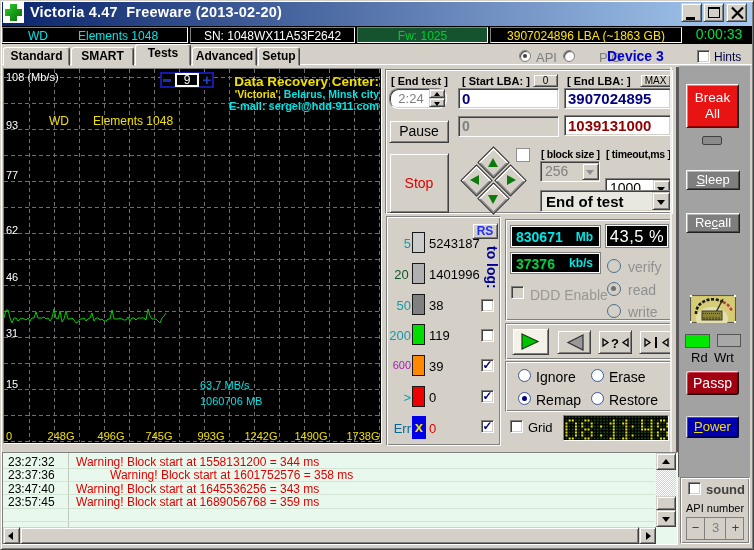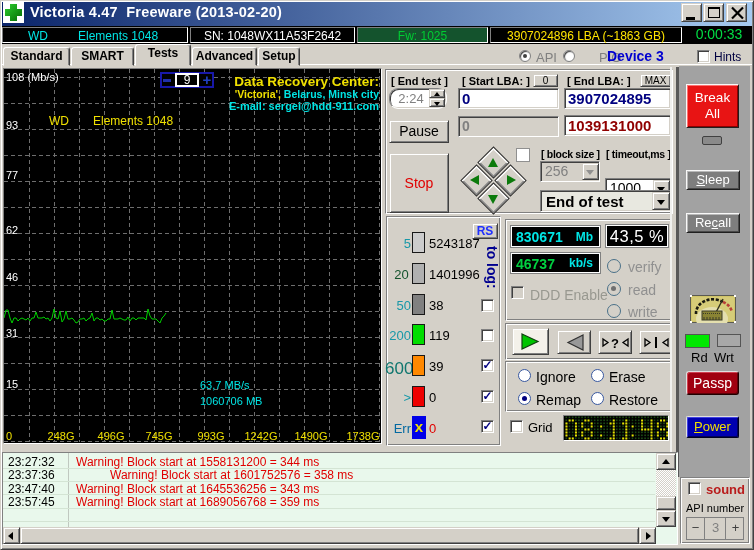--- a/index.html
+++ b/index.html
@@ -196,21 +196,21 @@
       <div class="a" style="left:4px;top:7px;width:0;height:0;border-left:4.5px solid transparent;border-right:4.5px solid transparent;border-top:5px solid #000;"></div>
     </div>
 </div>
 
 <div class="a etched" style="left:386px;top:216px;width:115px;height:230px;"></div>
 <div class="a raised2" style="left:472px;top:223px;width:26px;height:16px;color:#2030ff;font-weight:bold;font-size:12px;text-align:center;line-height:14px;">RS</div>
 <div class="a" style="left:392px;top:236px;width:19px;text-align:right;color:#1898a8;font-size:13px;">5</div>
 <div class="a" style="left:392px;top:267px;width:19px;text-align:center;color:#14532d;font-size:13px;">20</div>
 <div class="a" style="left:392px;top:298px;width:19px;text-align:right;color:#1898a8;font-size:13px;">50</div>
 <div class="a" style="left:385px;top:328px;width:26px;text-align:right;color:#1898a8;font-size:13px;">200</div>
-<div class="a" style="left:385px;top:359px;width:26px;text-align:right;color:#0f766e;font-size:17px;">600</div>
+<div class="a" style="left:385px;top:359px;width:26px;text-align:right;color:#a21caf;font-size:11px;">600</div>
 <div class="a" style="left:392px;top:390px;width:19px;text-align:right;color:#1898a8;font-size:13px;">&gt;</div>
 <div class="a" style="left:385px;top:421px;width:26px;text-align:right;color:#0369a1;font-size:13px;">Err</div>
 <div class="a" style="left:412px;top:232px;width:13px;height:21px;background:#ccc;border:1.5px solid #181818;"></div>
 <div class="a" style="left:412px;top:263px;width:13px;height:21px;background:#b0b0b0;border:1.5px solid #181818;"></div>
 <div class="a" style="left:412px;top:294px;width:13px;height:21px;background:#808080;border:1.5px solid #181818;"></div>
 <div class="a" style="left:412px;top:324px;width:13px;height:21px;background:#00dd00;border:1.5px solid #181818;"></div>
 <div class="a" style="left:412px;top:355px;width:13px;height:21px;background:#ff8800;border:1.5px solid #181818;"></div>
 <div class="a" style="left:412px;top:386px;width:13px;height:21px;background:#ee0000;border:1.5px solid #181818;"></div>
 <div class="a" style="left:412px;top:416px;width:14px;height:23px;background:#0000e8;color:#f0e000;font-size:15px;font-weight:bold;text-align:center;line-height:22px;">x</div>
 <div class="a" style="left:429px;top:236px;font-size:13px;">5243187</div>
@@ -227,21 +227,21 @@
 <div class="a cb chk" style="left:481px;top:390px;">✓</div>
 <div class="a cb chk" style="left:481px;top:420px;">✓</div>
 
 <div class="a etched" style="left:505px;top:219px;width:167px;height:102px;"></div>
 <div class="a" style="left:511px;top:226px;width:89px;height:21px;background:#000;border:1px solid #fff;outline:1px solid #808080;">
   <span class="a" style="left:4px;top:2px;color:#00e5e5;font-size:14px;font-weight:bold;">830671</span>
   <span class="a" style="right:6px;top:3px;color:#00e5e5;font-size:12px;font-weight:bold;">Mb</span>
 </div>
 <div class="a" style="left:606px;top:225px;width:62px;height:22px;background:#000;border:1px solid #fff;outline:1px solid #808080;color:#fff;font-size:16.5px;text-align:center;line-height:20px;letter-spacing:0.5px;">43,5 %</div>
 <div class="a" style="left:511px;top:253px;width:89px;height:20px;background:#000;border:1px solid #fff;outline:1px solid #808080;">
-  <span class="a" style="left:4px;top:2px;color:#00d040;font-size:14px;font-weight:bold;">46737</span>
+  <span class="a" style="left:4px;top:2px;color:#00d040;font-size:14px;font-weight:bold;">37376</span>
   <span class="a" style="right:6px;top:2px;color:#00e5e5;font-size:12px;font-weight:bold;">kb/s</span>
 </div>
 <div class="a cb" style="left:511px;top:286px;background:#d4d0c8;"></div>
 <div class="a" style="left:530px;top:287px;font-size:14px;color:#989890;">DDD Enable</div>
 <div class="a" style="left:607px;top:259px;width:14px;height:14px;border-radius:50%;background:#d4d0c8;border:1.7px solid #4a7088;"></div>
 <div class="a" style="left:628px;top:259px;font-size:14px;color:#909090;">verify</div>
 <div class="a" style="left:607px;top:282px;width:14px;height:14px;border-radius:50%;background:#d4d0c8;border:1.7px solid #4a7088;">
     <div class="a" style="left:3px;top:3px;width:5px;height:5px;border-radius:50%;background:#707070;"></div>
   </div>
 <div class="a" style="left:628px;top:282px;font-size:14px;color:#909090;">read</div>
@@ -443,19 +443,19 @@
 <div class="a raised2" style="left:3px;top:527px;width:17px;height:17px;">
     <div class="a" style="left:4px;top:4px;width:0;height:0;border-top:4px solid transparent;border-bottom:4px solid transparent;border-right:5px solid #000;"></div>
   </div>
 <div class="a raised2" style="left:20px;top:527px;width:619px;height:17px;"></div>
 <div class="a raised2" style="left:639px;top:527px;width:17px;height:17px;">
     <div class="a" style="left:6px;top:4px;width:0;height:0;border-top:4px solid transparent;border-bottom:4px solid transparent;border-left:5px solid #000;"></div>
   </div>
 
 <div class="a etched" style="left:680px;top:477px;width:70px;height:67px;background:#d4d0c8;"></div>
 <div class="a cb" style="left:688px;top:482px;"></div>
-<div class="a" style="left:706px;top:482px;font-size:13px;font-weight:bold;color:#b91c1c;">sound</div>
+<div class="a" style="left:706px;top:482px;font-size:13px;font-weight:bold;color:#404040;">sound</div>
 <div class="a" style="left:686px;top:502px;font-size:11px;color:#000;">API number</div>
 <div class="a" style="left:686px;top:517px;width:58px;height:23px;border:1px solid #808080;background:#d4d0c8;">
   <div class="a" style="left:0;top:0;width:18px;height:21px;border-right:1px solid #808080;text-align:center;line-height:19px;font-size:13px;color:#404040;">−</div>
   <div class="a" style="left:19px;top:0;width:20px;height:21px;border-right:1px solid #808080;text-align:center;line-height:19px;font-size:13px;color:#808080;">3</div>
   <div class="a" style="left:40px;top:0;width:17px;height:21px;text-align:center;line-height:19px;font-size:13px;color:#404040;">+</div>
 </div>
 
 </body></html>

